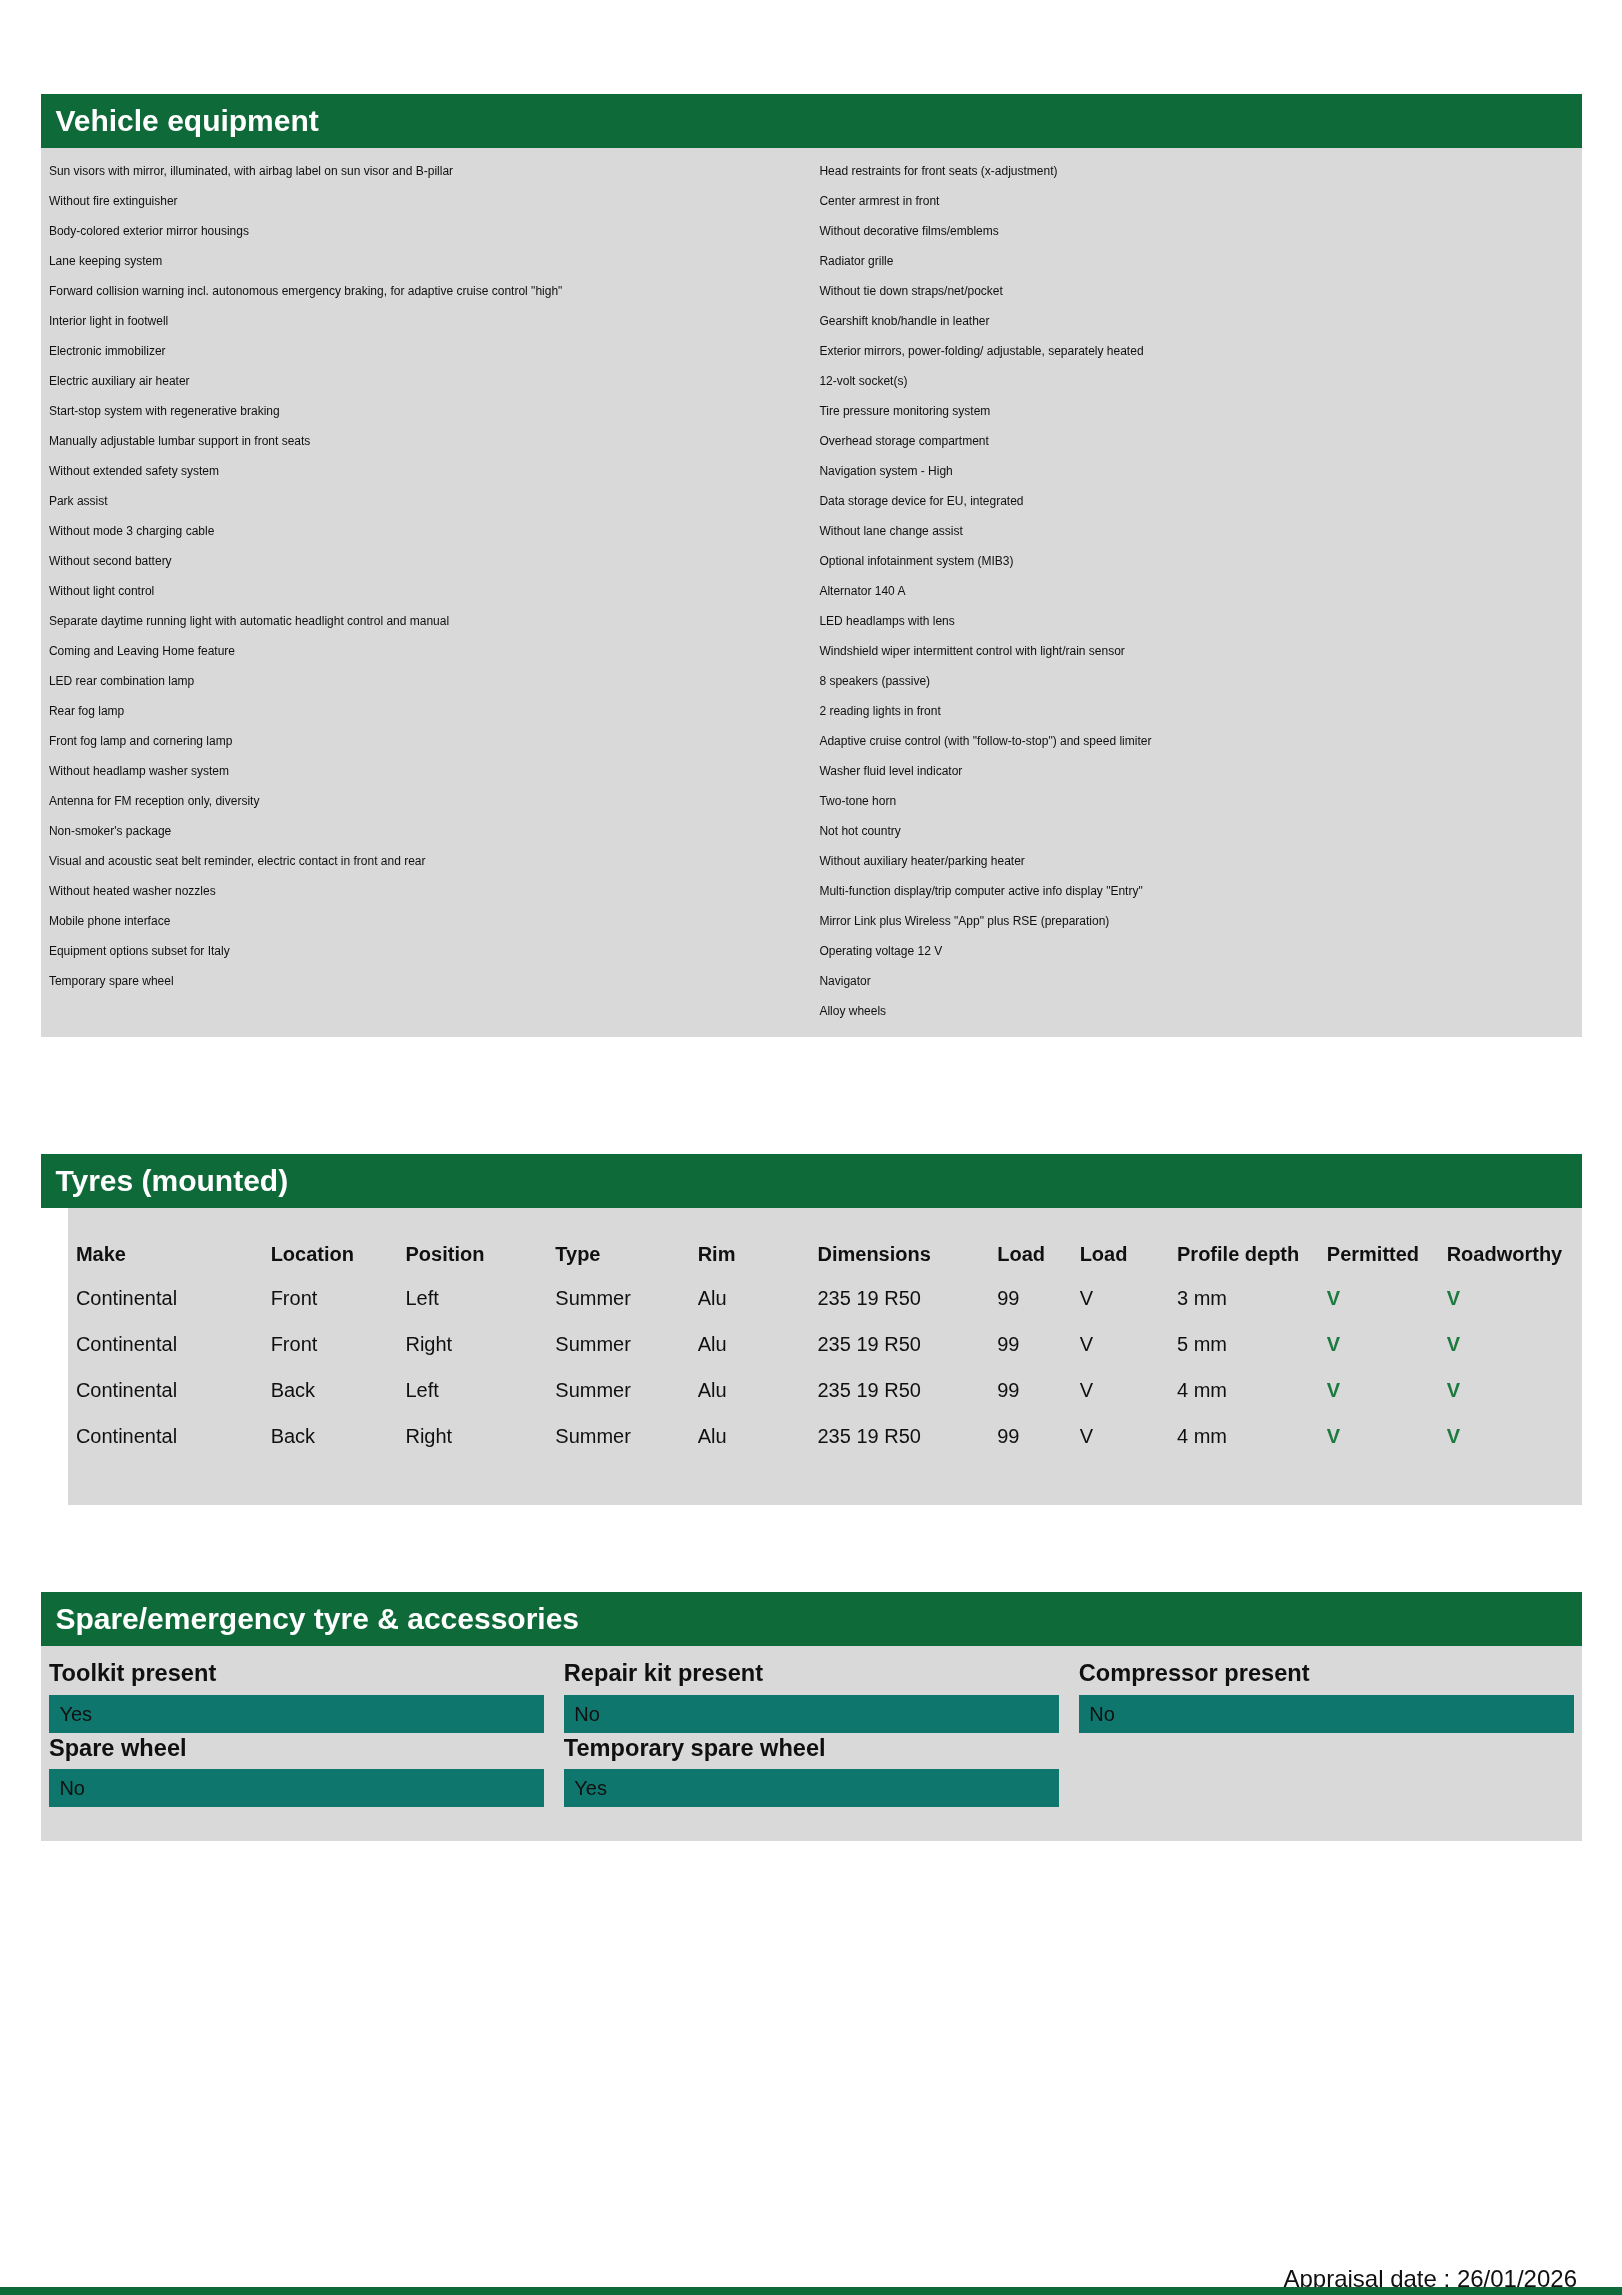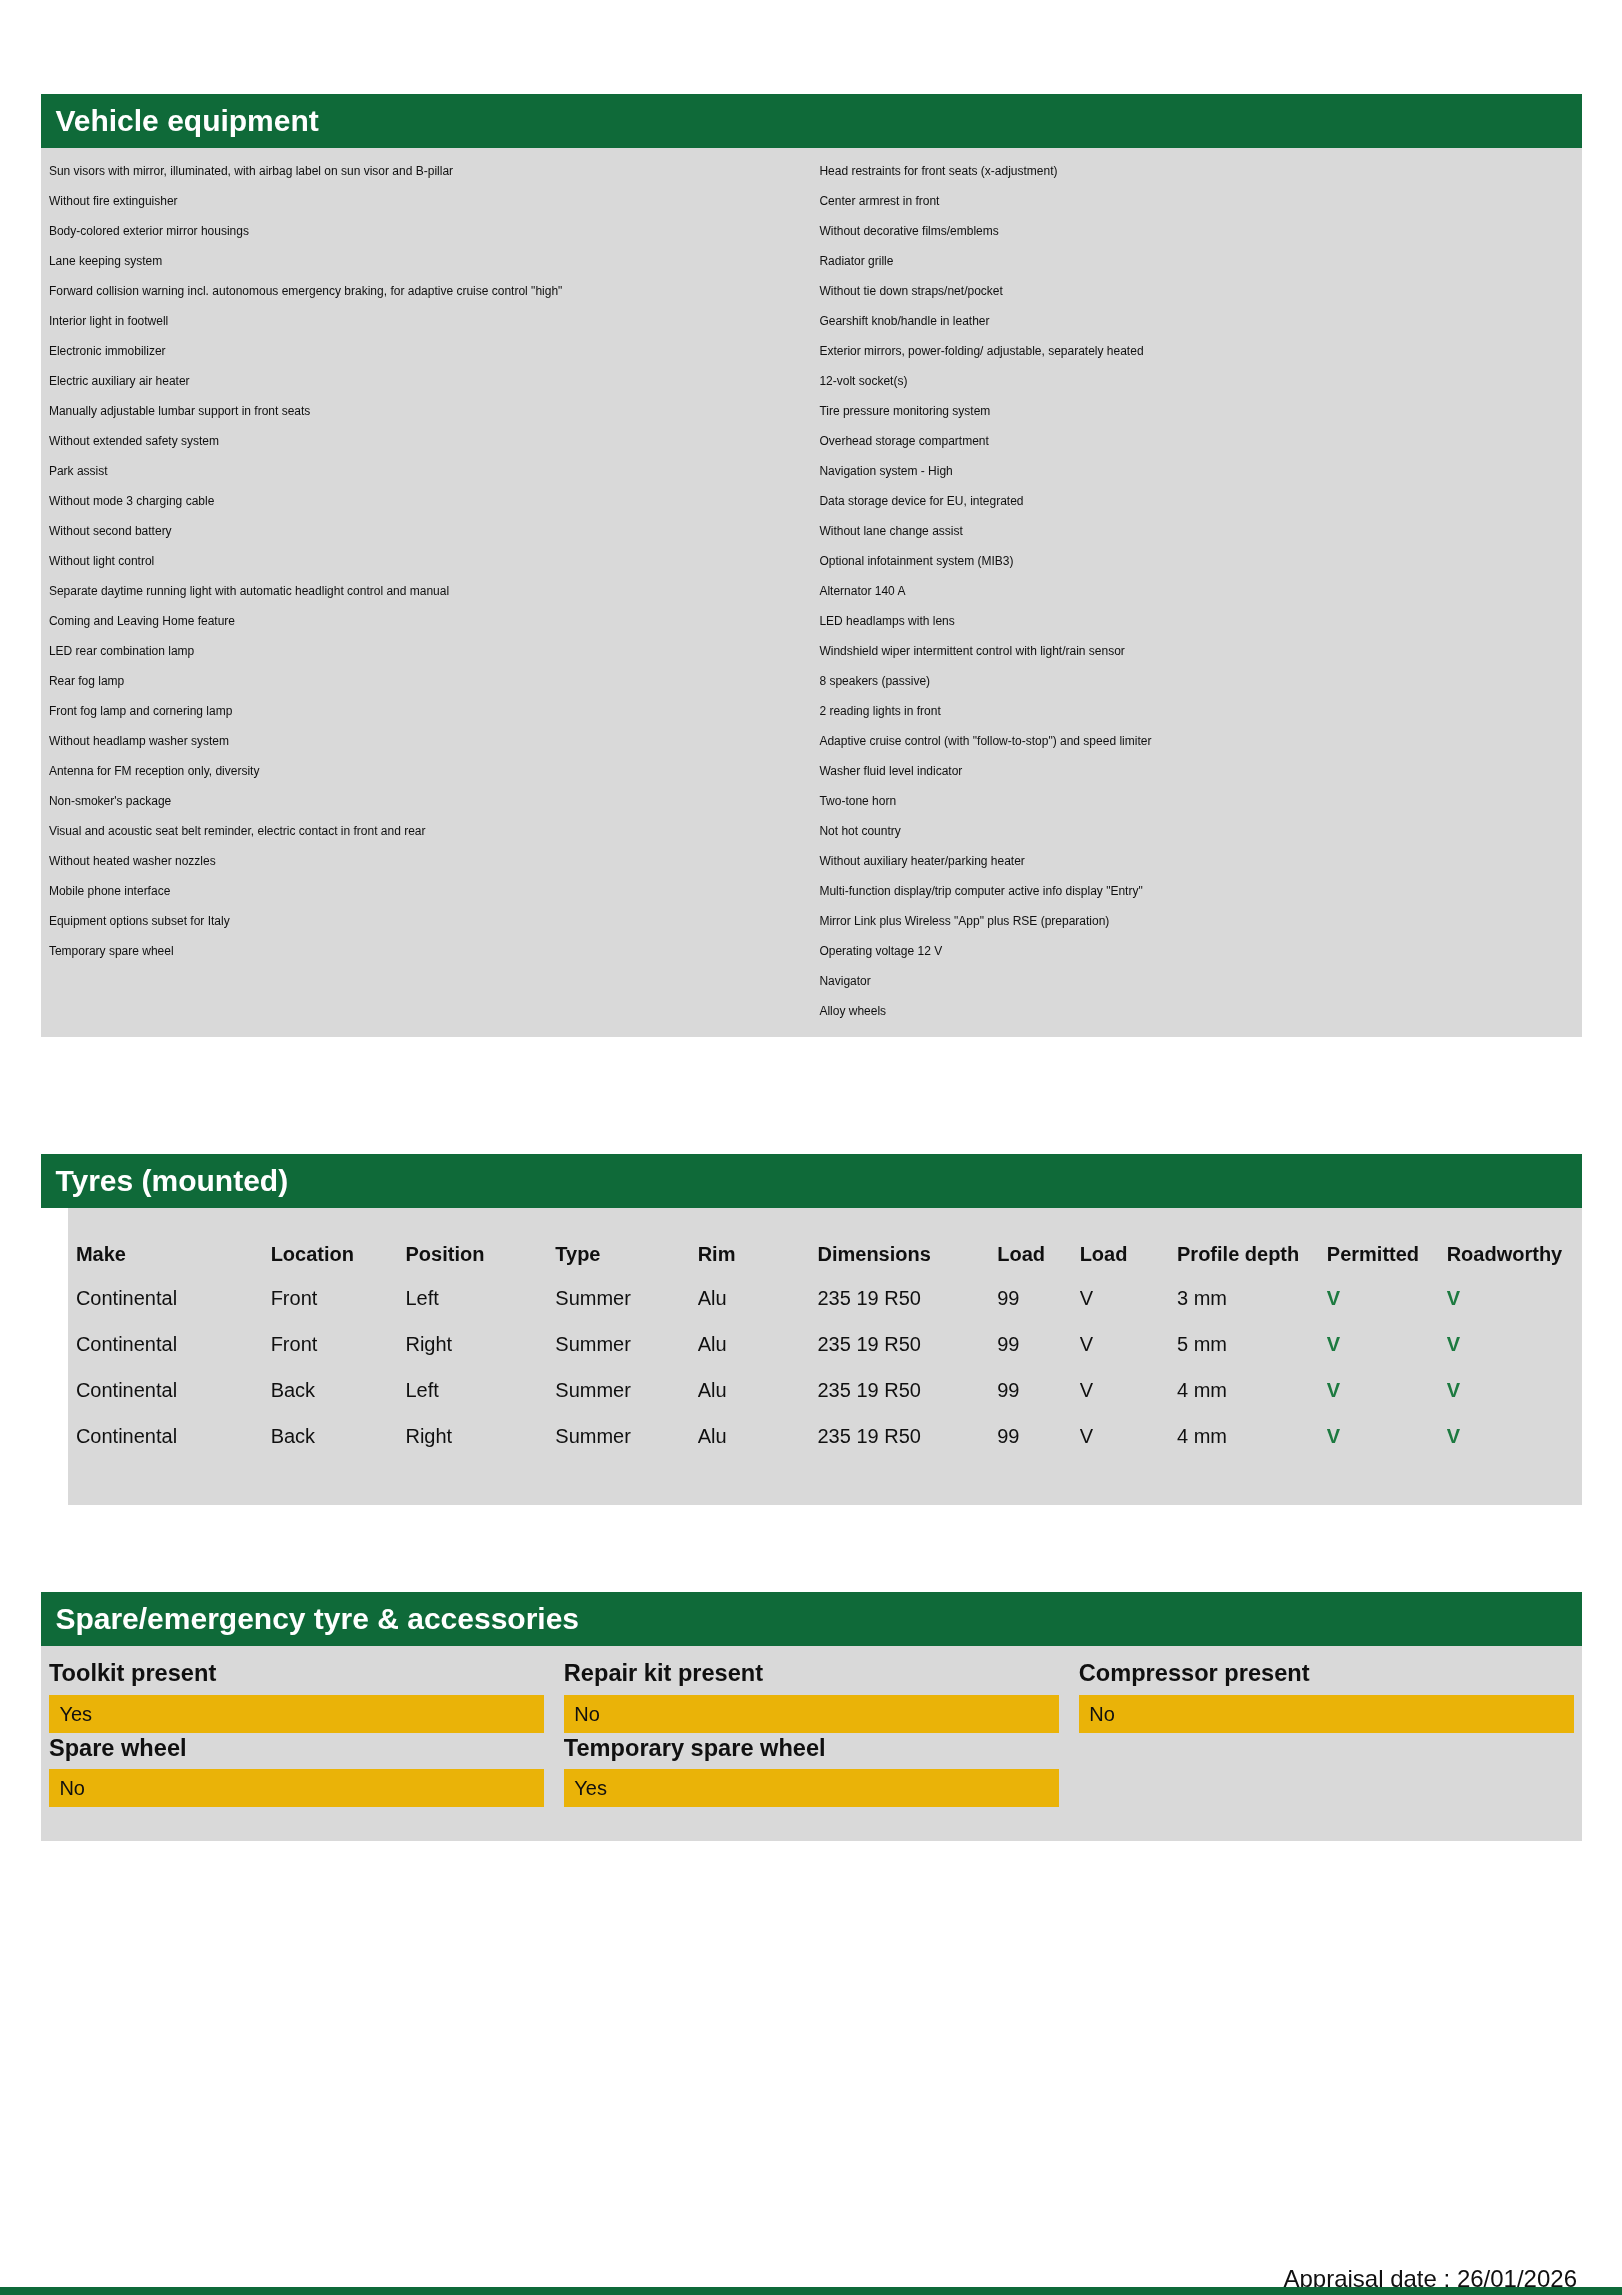--- a/index.html
+++ b/index.html
@@ -46,21 +46,21 @@
   table.tyres th:nth-child(8){width:6.5%;}
   table.tyres th:nth-child(9){width:10%;}
   table.tyres th:nth-child(10){width:8%;}
   table.tyres th:nth-child(11){width:8.5%;}
   
   .spare-body{padding:11.8px 7.9px 34px 7.9px;box-sizing:border-box;}
   .fields-grid{display:grid;grid-template-columns:repeat(3,1fr);column-gap:19.6px;}
   .field{}
   .field-label{font-size:23.6px;font-weight:bold;line-height:30px;margin-bottom:6.5px;}
   .field-value{
-    background:#eab308;height:38px;line-height:38px;
+    background:#0f766e;height:38px;line-height:38px;
     font-size:20px;padding-left:10.5px;
   }
   
   .footer-note{
     position:absolute;top:2239px;right:46px;
     font-size:24px;color:#101010;margin-top:26px;
   }
   .bottom-bar{
     position:absolute;left:0;bottom:0;width:100%;height:7.9px;
     background:var(--header-green,#0f6a39);
@@ -78,20 +78,21 @@
     <div class="section-body equip-body">
       <div class="equip-col">
           <div class="eq-item">Sun visors with mirror, illuminated, with airbag label on sun visor and B-pillar</div>
           <div class="eq-item">Without fire extinguisher</div>
           <div class="eq-item">Body-colored exterior mirror housings</div>
           <div class="eq-item">Lane keeping system</div>
           <div class="eq-item">Forward collision warning incl. autonomous emergency braking, for adaptive cruise control "high"</div>
           <div class="eq-item">Interior light in footwell</div>
           <div class="eq-item">Electronic immobilizer</div>
           <div class="eq-item">Electric auxiliary air heater</div>
+          <div class="eq-item">Start-stop system with regenerative braking</div>
           <div class="eq-item">Manually adjustable lumbar support in front seats</div>
           <div class="eq-item">Without extended safety system</div>
           <div class="eq-item">Park assist</div>
           <div class="eq-item">Without mode 3 charging cable</div>
           <div class="eq-item">Without second battery</div>
           <div class="eq-item">Without light control</div>
           <div class="eq-item">Separate daytime running light with automatic headlight control and manual</div>
           <div class="eq-item">Coming and Leaving Home feature</div>
           <div class="eq-item">LED rear combination lamp</div>
           <div class="eq-item">Rear fog lamp</div>

